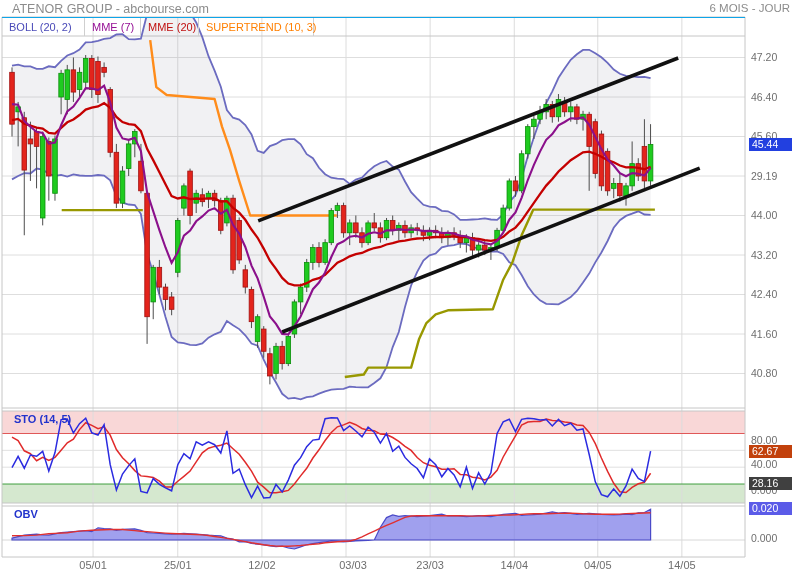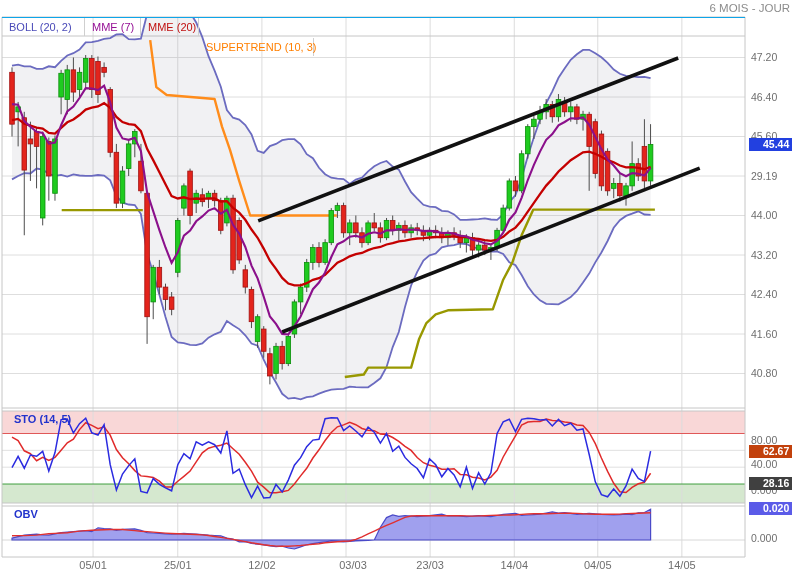--- a/index.html
+++ b/index.html
@@ -6,26 +6,26 @@
   #stage{position:relative;width:800px;height:580px;overflow:hidden;background:#fff;
          font-family:"Liberation Sans",sans-serif;}
   svg{position:absolute;left:0;top:0;}
   .hdr{position:absolute;top:2px;font-size:12.5px;color:#8c8c8c;}
   #title{left:12px;}
   #timeframe{right:10px;font-size:11.5px;}
   #legend{position:absolute;left:2px;top:17px;width:743px;height:19px;display:flex;
           border-top:1px solid #0ea5e9;box-sizing:border-box;font-size:11px;line-height:18px;}
   .lcell{height:100%;box-sizing:border-box;border-right:1px solid #cfcfcf;padding-left:7px;white-space:nowrap;}
   .lfill{flex:1;border-right:none;}
-  .c-boll{color:#4a4ab8;} .c-mme7{color:#951095;} .c-mme20{color:#c01010;} .c-st{color:#ff7f00;margin-top:20px;}
+  .c-boll{color:#4a4ab8;} .c-mme7{color:#951095;} .c-mme20{color:#c01010;} .c-st{color:#ff7f00;}
   .panel-label{position:absolute;left:14px;font-size:11px;font-weight:bold;color:#2233cc;}
   .tick{position:absolute;font-size:10.5px;color:#6e6e6e;left:751px;}
   .dtick{position:absolute;top:559px;width:44px;text-align:center;font-size:11px;color:#6e6e6e;}
   .badge{position:absolute;left:749px;width:43px;height:13px;line-height:13px;
-         font-size:10.5px;font-weight:bold;color:#fff;padding-left:14px;box-sizing:border-box;}
+         font-size:10.5px;font-weight:normal;color:#fff;padding-left:3px;box-sizing:border-box;}
 </style>
 </head>
 <body>
 
 <div id="stage">
   <svg id="chart" width="800" height="580">
       <defs>
         <clipPath id="clip-main">
           <rect x="2" y="17" width="743" height="391"></rect>
         </clipPath>
@@ -296,20 +296,21 @@
       <g clip-path="url(#clip-sto)">
         <polyline fill="none" stroke="#e02b2b" stroke-width="1.5" points="12.0,437.2 18.1,440.6 24.3,450.8 30.4,453.7 36.6,460.7 42.7,457.4 48.8,460.4 55.0,457.3 61.1,450.2 67.3,442.8 73.4,439.1 79.5,429.6 85.7,422.7 91.8,425.4 98.0,428.6 104.1,426.9 110.2,435.1 116.4,449.5 122.5,457.7 128.7,463.8 134.8,470.6 140.9,475.9 147.1,476.5 153.2,477.4 159.4,481.2 165.5,487.0 171.6,486.9 177.8,481.2 183.9,476.3 190.1,471.1 196.2,461.9 202.3,452.8 208.5,448.2 214.6,446.4 220.8,445.3 226.9,443.1 233.0,448.7 239.2,454.2 245.3,462.2 251.5,471.1 257.6,482.2 263.7,487.1 269.9,492.8 276.0,492.8 282.2,491.7 288.3,490.4 294.4,483.9 300.6,475.9 306.7,468.3 312.9,458.0 319.0,449.8 325.1,440.5 331.3,432.5 337.4,426.8 343.6,424.9 349.7,422.2 355.8,424.7 362.0,428.5 368.1,430.3 374.3,430.7 380.4,434.1 386.5,434.6 392.7,437.5 398.8,441.3 405.0,446.3 411.1,450.4 417.2,457.5 423.4,462.7 429.5,465.2 435.7,466.7 441.8,469.3 447.9,469.3 454.1,468.8 460.2,474.4 466.4,474.8 472.5,477.2 478.6,478.1 484.8,479.9 490.9,477.1 497.1,470.3 503.2,457.0 509.3,446.3 515.5,435.8 521.6,425.1 527.8,422.0 533.9,421.4 540.0,421.5 546.2,419.1 552.3,420.4 558.5,420.7 564.6,422.1 570.7,422.7 576.9,424.9 583.0,425.5 589.2,432.5 595.3,443.7 601.4,458.0 607.6,471.3 613.7,483.3 619.9,491.7 626.0,492.5 632.1,487.4 638.3,483.8 644.4,482.3 650.6,473.3"></polyline>
         <polyline fill="none" stroke="#2b2be0" stroke-width="1.5" points="12.0,467.6 18.1,456.3 24.3,468.2 30.4,455.0 36.6,456.3 42.7,451.3 48.8,471.1 55.0,452.6 61.1,419.6 67.3,419.1 73.4,433.0 79.5,423.7 85.7,418.3 91.8,432.8 98.0,435.1 104.1,424.7 110.2,464.7 116.4,489.9 122.5,474.0 128.7,465.6 134.8,458.8 140.9,491.4 147.1,492.9 153.2,478.6 159.4,484.3 165.5,487.9 171.6,490.8 177.8,464.7 183.9,453.6 190.1,458.8 196.2,441.8 202.3,445.1 208.5,441.8 214.6,444.7 220.8,453.0 226.9,430.9 233.0,473.3 239.2,469.1 245.3,484.7 251.5,497.5 257.6,486.2 263.7,498.0 269.9,497.6 276.0,484.5 282.2,492.0 288.3,480.1 294.4,465.2 300.6,457.7 306.7,446.7 312.9,440.1 319.0,439.3 325.1,418.7 331.3,417.8 337.4,418.0 343.6,430.6 349.7,426.0 355.8,431.0 362.0,436.8 368.1,427.1 374.3,432.3 380.4,443.1 386.5,433.4 392.7,451.3 398.8,446.2 405.0,457.4 411.1,463.8 417.2,468.5 423.4,477.7 429.5,458.8 435.7,464.8 441.8,476.8 447.9,468.5 454.1,475.0 460.2,486.8 466.4,467.2 472.5,488.5 478.6,472.8 484.8,484.0 490.9,472.8 497.1,433.5 503.2,421.9 509.3,419.2 515.5,431.5 521.6,419.3 527.8,418.2 533.9,418.7 540.0,419.9 546.2,419.5 552.3,426.0 558.5,419.4 564.6,425.7 570.7,423.2 576.9,430.2 583.0,428.9 589.2,454.5 595.3,481.8 601.4,494.6 607.6,496.8 613.7,488.9 619.9,496.2 626.0,486.0 632.1,469.2 638.3,478.5 644.4,481.7 650.6,451.1"></polyline>
       </g>
       <g clip-path="url(#clip-obv)">
         <path d="M12,538.1 L18.1,536.6 L24.3,535.2 L30.4,534.7 L36.6,534.2 L42.7,534.9 L48.8,535.2 L55.0,533.9 L61.1,532.6 L67.3,532.2 L73.4,531.7 L79.5,531.2 L85.7,530.7 L91.8,531.7 L98.0,527.8 L104.1,528.5 L110.2,528.8 L116.4,530.4 L122.5,529.4 L128.7,529.1 L134.8,528.8 L140.9,530.4 L147.1,532.6 L153.2,533.0 L159.4,533.3 L165.5,533.8 L171.6,534.2 L177.8,533.8 L183.9,533.3 L190.1,533.8 L196.2,534.2 L202.3,534.7 L208.5,535.2 L214.6,535.5 L220.8,535.8 L226.9,538.1 L233.0,539.0 L239.2,541.9 L245.3,541.6 L251.5,543.5 L257.6,544.2 L263.7,544.8 L269.9,545.8 L276.0,546.7 L282.2,546.1 L288.3,548.0 L294.4,549.0 L300.6,546.9 L306.7,544.8 L312.9,543.7 L319.0,542.6 L325.1,541.8 L331.3,541.0 L337.4,541.4 L343.6,541.9 L349.7,541.4 L355.8,541.0 L362.0,540.6 L368.1,540.3 L374.3,540.0 L380.4,527.2 L386.5,517.6 L392.7,515.0 L398.8,516.3 L405.0,515.7 L411.1,516.2 L417.2,516.6 L423.4,516.2 L429.5,515.7 L435.7,514.9 L441.8,514.1 L447.9,516.0 L454.1,515.7 L460.2,516.2 L466.4,516.6 L472.5,516.2 L478.6,515.7 L484.8,516.2 L490.9,516.6 L497.1,515.5 L503.2,514.4 L509.3,513.9 L515.5,513.4 L521.6,515.4 L527.8,515.0 L533.9,514.6 L540.0,514.1 L546.2,513.0 L552.3,511.8 L558.5,513.1 L564.6,512.5 L570.7,513.4 L576.9,514.4 L583.0,513.9 L589.2,513.4 L595.3,513.9 L601.4,514.4 L607.6,514.7 L613.7,515.0 L619.9,514.6 L626.0,514.1 L632.1,514.7 L638.3,512.8 L644.4,512.5 L650.6,509.3 L650.6,540 L12,540 Z" fill="#8080e8" fill-opacity="0.75" stroke="#4a4ac8" stroke-width="1.2"></path>
         <polyline fill="none" stroke="#e03030" stroke-width="1.4" points="12.0,535.8 18.1,535.6 24.3,535.6 30.4,535.4 36.6,535.1 42.7,534.4 48.8,533.8 55.0,533.4 61.1,533.0 67.3,532.7 73.4,531.9 79.5,531.1 85.7,530.6 91.8,530.3 98.0,530.0 104.1,529.7 110.2,529.5 116.4,529.4 122.5,529.5 128.7,530.1 134.8,530.6 140.9,531.2 147.1,531.6 153.2,532.1 159.4,532.6 165.5,533.1 171.6,533.5 177.8,533.8 183.9,534.0 190.1,534.3 196.2,534.5 202.3,534.9 208.5,535.5 214.6,536.5 220.8,537.4 226.9,538.4 233.0,539.4 239.2,540.5 245.3,541.6 251.5,542.8 257.6,543.7 263.7,544.7 269.9,545.5 276.0,546.1 282.2,546.2 288.3,546.2 294.4,545.9 300.6,545.5 306.7,544.9 312.9,544.3 319.0,543.7 325.1,542.8 331.3,542.2 337.4,541.7 343.6,541.3 349.7,541.0 355.8,539.4 362.0,536.8 368.1,533.9 374.3,531.1 380.4,528.2 386.5,525.4 392.7,522.8 398.8,520.1 405.0,517.4 411.1,516.0 417.2,515.6 423.4,515.7 429.5,515.7 435.7,515.7 441.8,515.8 447.9,515.7 454.1,515.7 460.2,515.7 466.4,515.9 472.5,516.1 478.6,515.9 484.8,515.7 490.9,515.4 497.1,515.3 503.2,515.1 509.3,515.0 515.5,514.8 521.6,514.4 527.8,514.0 533.9,513.8 540.0,513.7 546.2,513.7 552.3,513.5 558.5,513.4 564.6,513.3 570.7,513.3 576.9,513.4 583.0,513.8 589.2,514.0 595.3,514.2 601.4,514.3 607.6,514.3 613.7,514.2 619.9,514.1 626.0,513.6 632.1,513.5 638.3,513.3 644.4,513.0 650.6,512.7"></polyline>
       </g>
     </svg>
 
+  <div id="title" class="hdr">ATENOR GROUP - abcbourse.com</div>
   <div id="timeframe" class="hdr">6 MOIS - JOUR</div>
 
   <div id="legend">
     <div class="lcell c-boll" style="width:83px">BOLL (20, 2)</div>
     <div class="lcell c-mme7" style="width:56px">MME (7)</div>
     <div class="lcell c-mme20" style="width:58px">MME (20)</div>
     <div class="lcell c-st" style="width:115px">SUPERTREND (10, 3)</div>
     <div class="lcell lfill"></div>
   </div>
 

